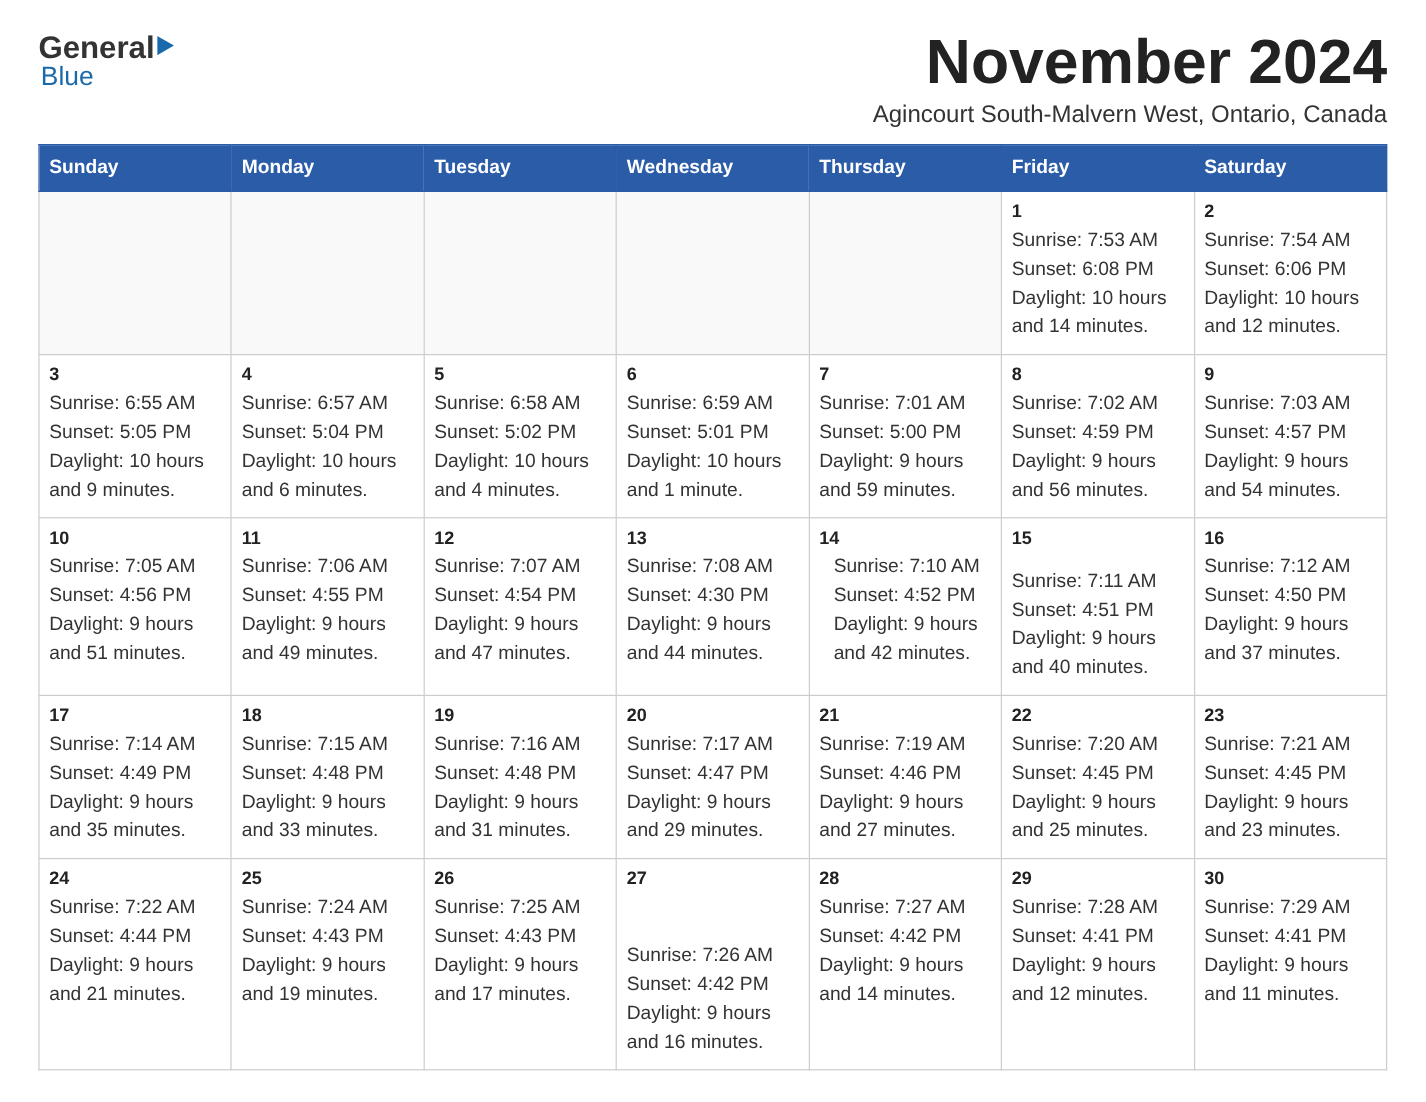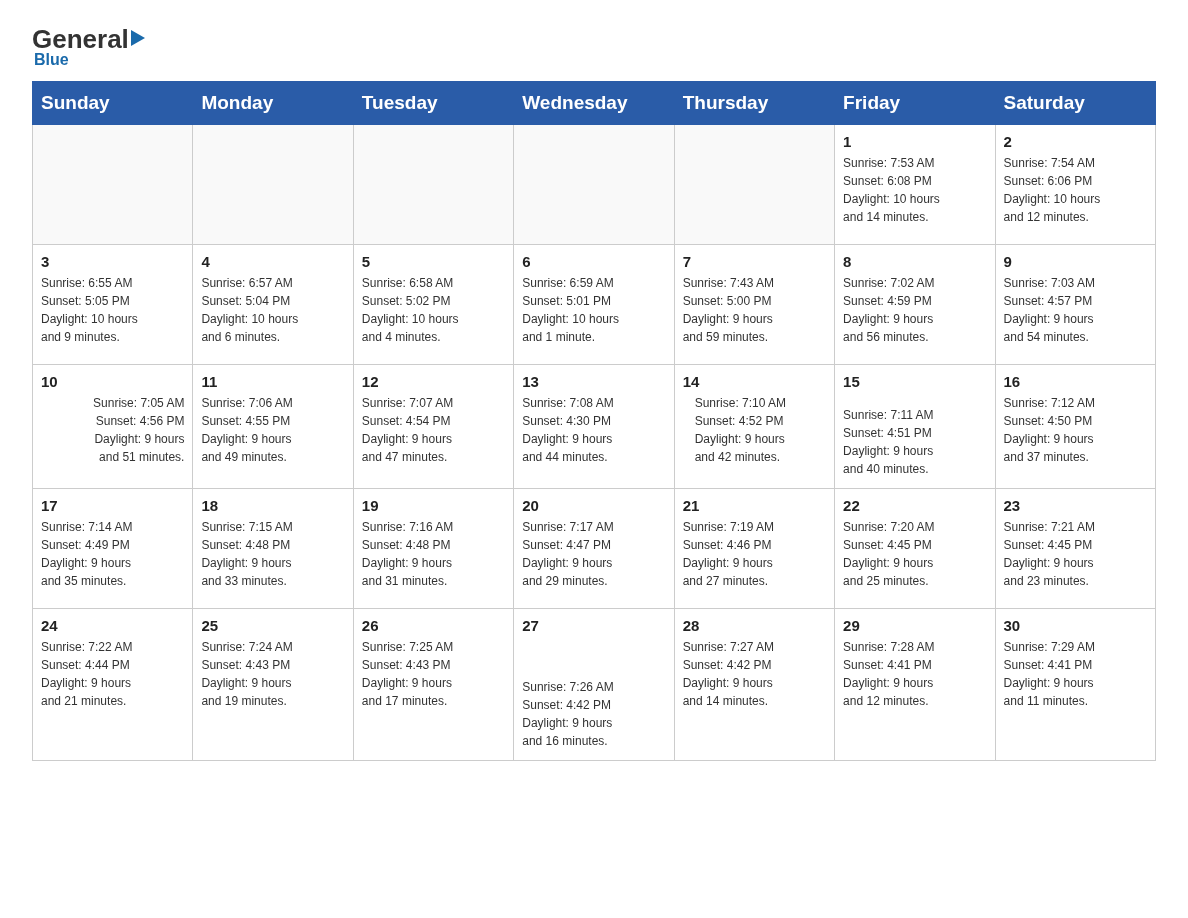--- a/index.html
+++ b/index.html
@@ -23,22 +23,22 @@
     }
     .logo-text {
       display: flex;
       align-items: center;
       font-size: 26px;
       font-weight: bold;
       color: #333;
     }
     .logo-subtext {
       color: #1a6aab;
-      font-size: 16px;
-      font-weight: bold;
+      font-size: 22px;
+      font-weight: normal;
       margin-top: -4px;
       margin-left: 2px;
     }
     .title-area {
       text-align: right;
     }
     .month-title {
       font-size: 52px;
       font-weight: bold;
       color: #222;
@@ -50,41 +50,41 @@
       margin-top: 4px;
     }
     .calendar {
       width: 100%;
       border-collapse: collapse;
       margin-top: 8px;
     }
     .calendar th {
       background: #2a5ca8;
       color: #fff;
-      font-size: 19px;
+      font-size: 16px;
       font-weight: bold;
       padding: 10px 8px;
       text-align: left;
       border: 1px solid #2a5ca8;
     }
     .calendar td {
       border: 1px solid #ccc;
       vertical-align: top;
       padding: 8px 8px 10px 8px;
       width: calc(100% / 7);
       min-height: 110px;
     }
     .day-number {
       font-size: 15px;
       font-weight: bold;
       color: #222;
       margin-bottom: 4px;
     }
     .day-info {
-      font-size: 12px;
+      font-size: 16px;
       color: #333;
       line-height: 1.5;
     }
     .empty-cell {
       background: #f9f9f9;
     }
     tr td {
       height: 120px;
     }
   </style>
@@ -96,20 +96,24 @@
     <div class="logo-text">
       <span>General</span>
       <span style="display:inline-block;margin-left:2px;">
         <svg width="18" height="20" viewBox="0 0 18 20">
             <polygon points="0,2 14,10 0,18" fill="#1a6aab"></polygon>
           </svg>
       </span>
     </div>
     <div class="logo-subtext">Blue</div>
   </div>
+  <div class="title-area">
+    <div class="month-title">November 2024</div>
+    <div class="location-title">Agincourt South-Malvern West, Ontario, Canada</div>
+  </div>
 </div>
 
 <table class="calendar">
   <thead>
     <tr>
     <th>Sunday</th>
         <th>Monday</th>
         <th>Tuesday</th>
         <th>Wednesday</th>
         <th>Thursday</th>
@@ -163,21 +167,21 @@
         </td>
         <td>
           <div class="day-number">6</div>
           <div class="day-info" style="white-space: pre-line;">Sunrise: 6:59 AM
 Sunset: 5:01 PM
 Daylight: 10 hours
 and 1 minute.</div>
         </td>
         <td>
           <div class="day-number">7</div>
-          <div class="day-info" style="white-space: pre-line;">Sunrise: 7:43 AM
+          <div class="day-info" style="white-space: pre-line;">Sunrise: 7:01 AM
 Sunset: 5:00 PM
 Daylight: 9 hours
 and 59 minutes.</div>
         </td>
         <td>
           <div class="day-number">8</div>
           <div class="day-info" style="white-space: pre-line;">Sunrise: 7:02 AM
 Sunset: 4:59 PM
 Daylight: 9 hours
 and 56 minutes.</div>
@@ -186,21 +190,21 @@
           <div class="day-number">9</div>
           <div class="day-info" style="white-space: pre-line;">Sunrise: 7:03 AM
 Sunset: 4:57 PM
 Daylight: 9 hours
 and 54 minutes.</div>
         </td>
       </tr>
       <tr>
         <td>
           <div class="day-number">10</div>
-          <div class="day-info" style="white-space: pre-line; text-align: right;">Sunrise: 7:05 AM
+          <div class="day-info" style="white-space: pre-line;">Sunrise: 7:05 AM
 Sunset: 4:56 PM
 Daylight: 9 hours
 and 51 minutes.</div>
         </td>
         <td>
           <div class="day-number">11</div>
           <div class="day-info" style="white-space: pre-line;">Sunrise: 7:06 AM
 Sunset: 4:55 PM
 Daylight: 9 hours
 and 49 minutes.</div>

